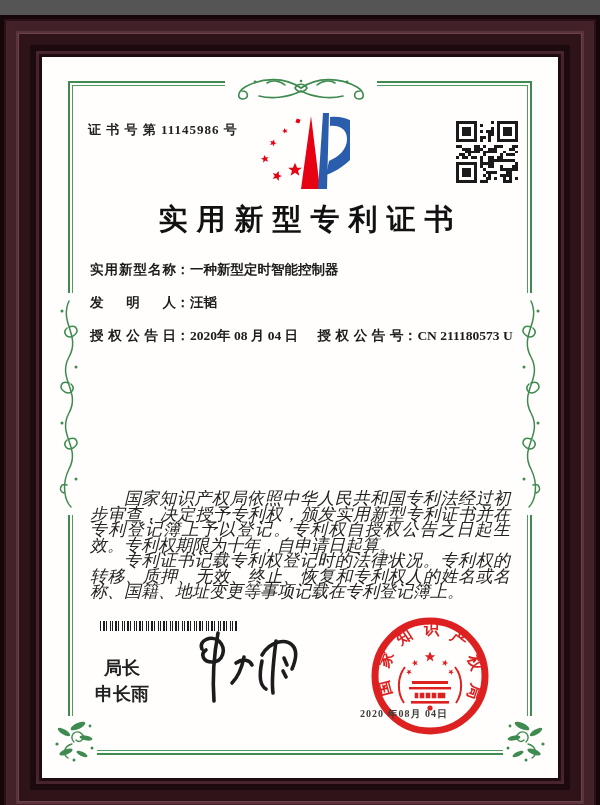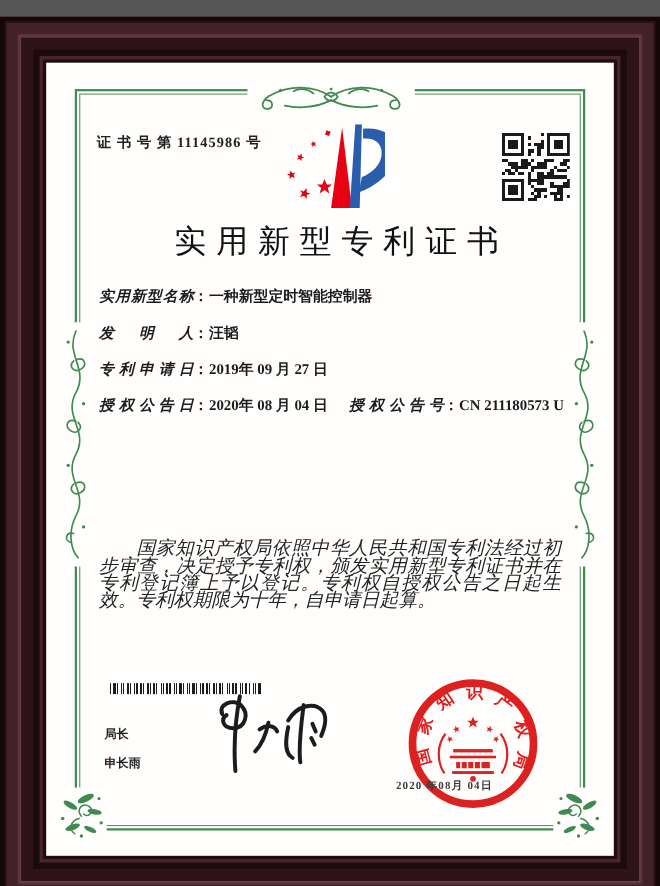--- a/index.html
+++ b/index.html
@@ -33,35 +33,35 @@
   .p-right{right:12px;top:236px;width:30px;height:222px;}
   .p-bl{left:9px;top:659px;width:46px;height:48px;}
   .p-br{right:9px;top:659px;width:46px;height:48px;}
   .content{position:absolute;left:0;top:0;right:0;bottom:0;z-index:3;color:#1d1d1d;}
   
   .certno{position:absolute;left:46px;top:64px;font-size:13px;font-weight:600;letter-spacing:1px;color:#222;}
   .logo{position:absolute;left:212px;top:56px;width:96px;height:78px;}
   .qr{position:absolute;left:414px;top:64px;width:62px;height:62px;}
   .qr svg{width:100%;height:100%;}
   .title{position:absolute;left:0;right:0;top:143px;text-align:center;
-    font-size:29px;font-weight:normal;letter-spacing:9px;padding-left:21px;color:#111;}
+    font-size:29px;font-weight:bold;letter-spacing:9px;padding-left:21px;color:#111;}
   
   .fields{position:absolute;left:48px;top:204px;width:442px;}
   .frow{height:20px;margin-bottom:13px;font-size:13.5px;font-weight:600;white-space:nowrap;color:#1c1c1c;}
-  .f-label{display:inline-block;width:86px;text-align:justify;text-align-last:justify;vertical-align:top;font-style:italic;}
+  .f-label{display:inline-block;width:86px;text-align:justify;text-align-last:justify;vertical-align:top;}
   .f-colon{display:inline-block;width:14px;}
   .grant-left{display:inline-block;width:224px;}
   
   .paras{position:absolute;left:48px;top:434px;width:420px;font-size:17px;line-height:15.5px;
     font-style:italic;font-weight:500;text-align:justify;color:#222;}
   .paras p{margin:0;text-indent:2em;}
   
   .barcode{position:absolute;left:58px;top:564px;width:138px;height:10px;
     background:repeating-linear-gradient(90deg,#1c1c1c 0 1px,#fff 1px 3px,#1c1c1c 3px 5px,#fff 5px 6px,#1c1c1c 6px 7px,#fff 7px 10px,#1c1c1c 10px 11px,#fff 11px 12px);}
-  .director{position:absolute;left:53px;top:598px;font-size:11px;font-weight:700;line-height:26px;color:#222;}
+  .director{position:absolute;left:53px;top:598px;font-size:18px;font-weight:700;line-height:26px;color:#222;text-align:center;}
   .signature{position:absolute;left:140px;top:568px;width:140px;height:90px;}
   .seal{position:absolute;left:327px;top:558px;width:122px;height:122px;}
   .sealdate{position:absolute;left:318px;top:650px;width:140px;font-size:10px;font-weight:700;
     letter-spacing:1px;color:#3c3c3c;z-index:4;}
   .orn{stroke:#3e8a50;fill:none;stroke-linecap:round;}
 </style>
 </head>
 <body>
 
 <div class="frame">
@@ -213,32 +213,30 @@
       <div class="title">实用新型专利证书</div>
 
       <div class="fields">
         <div class="frow">
           <span class="f-label">实用新型名称</span><span class="f-colon">：</span><span>一种新型定时智能控制器</span>
         </div>
         <div class="frow">
           <span class="f-label">发明人</span><span class="f-colon">：</span><span>汪韬</span>
         </div>
         <div class="frow">
-          <span class="f-label">专利申请日</span><span class="f-colon">：</span><span>2019年 09 月 27 日</span>
-        </div>
-        <div class="frow">
           <span class="grant-left">
             <span class="f-label">授权公告日</span><span class="f-colon">：</span><span>2020年 08 月 04 日</span>
           </span>
           <span class="f-label">授权公告号</span><span class="f-colon">：</span><span>CN 211180573 U</span>
         </div>
       </div>
 
       <div class="paras">
         <p>国家知识产权局依照中华人民共和国专利法经过初步审查，决定授予专利权，颁发实用新型专利证书并在专利登记簿上予以登记。专利权自授权公告之日起生效。专利权期限为十年，自申请日起算。</p>
+        <p>专利证书记载专利权登记时的法律状况。专利权的转移、质押、无效、终止、恢复和专利权人的姓名或名称、国籍、地址变更等事项记载在专利登记簿上。</p>
       </div>
 
       <div class="barcode"></div>
 
       <div class="director">
         <div>局长</div>
         <div>申长雨</div>
       </div>
 
       <div class="signature">

